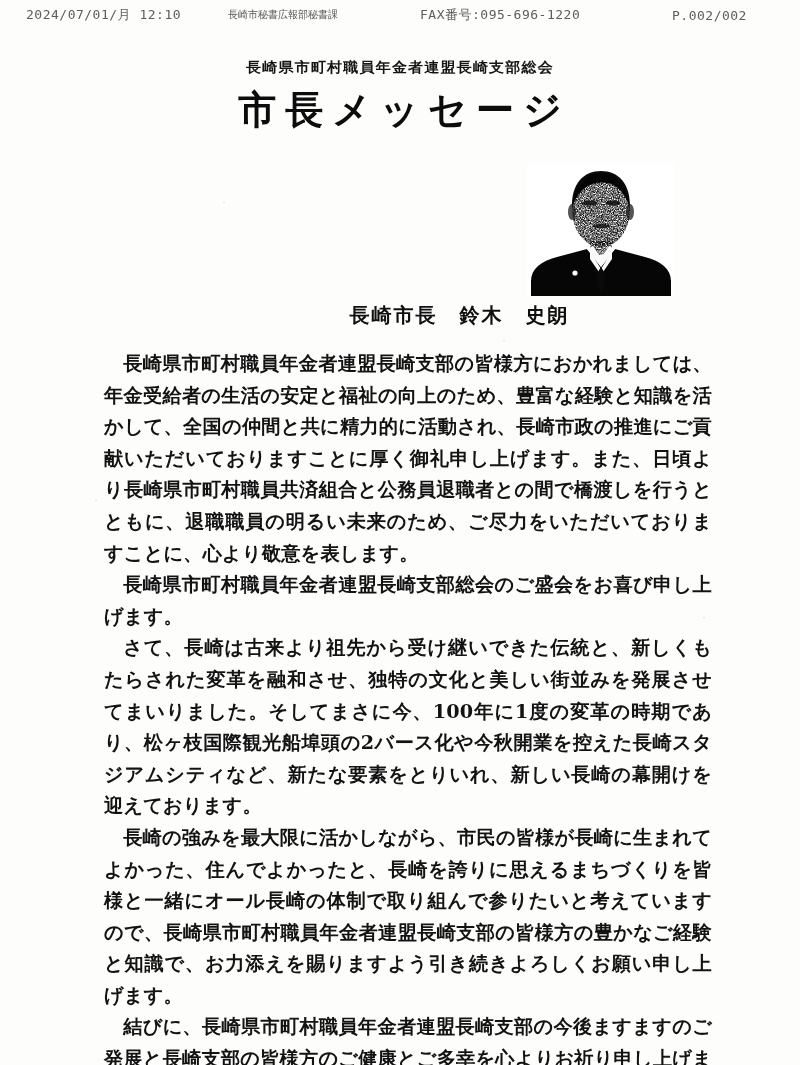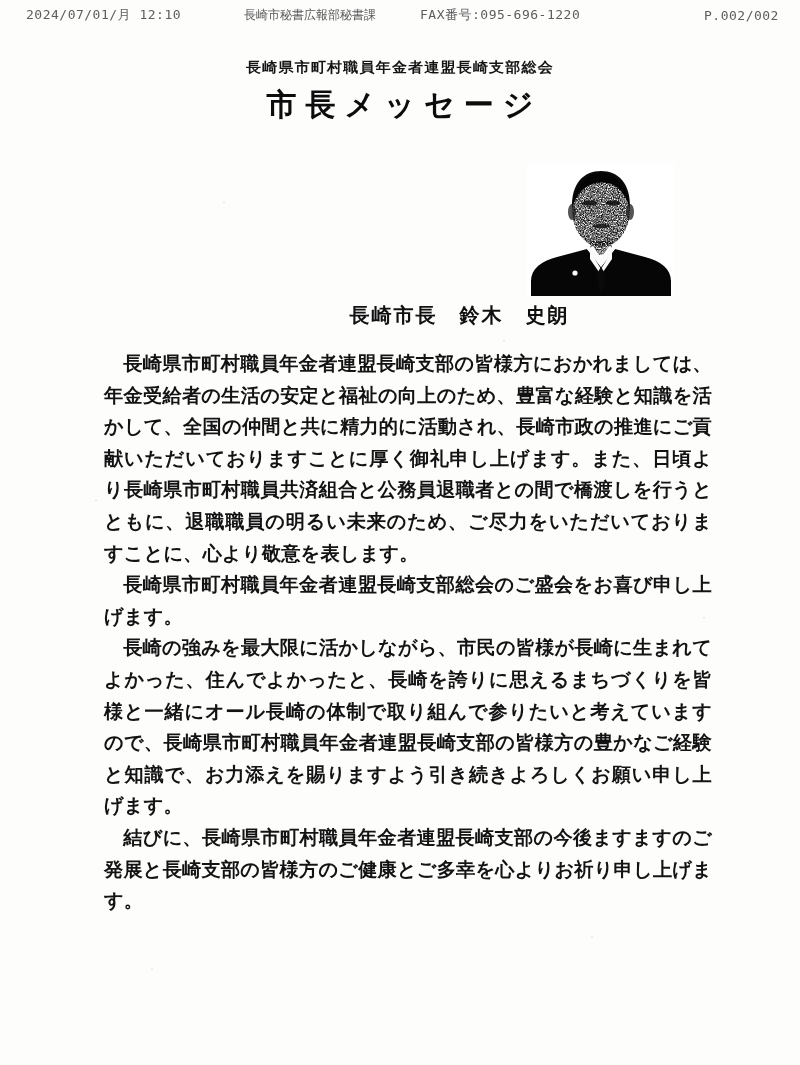--- a/index.html
+++ b/index.html
@@ -43,43 +43,42 @@
     font-family:"DejaVu Sans Mono","Liberation Mono",monospace;
     font-size:13px;
     letter-spacing:.5px;
     color:#5d5d5d;
     white-space:nowrap;
   }
   #fax-header .hdr-date{position:absolute;left:26px;}
   #fax-header .hdr-sender{
     position:absolute;left:228px;
     font-family:"DejaVu Sans","Liberation Sans",sans-serif;
-    font-size:12px;letter-spacing:0;
+    font-size:10px;letter-spacing:0;
     color:#5a5a5a;
     transform:scaleY(1.05);
-    margin-left:16px;
   }
   #fax-header .hdr-fax{position:absolute;left:420px;}
-  #fax-header .hdr-page{position:absolute;left:672px;margin-left:32px;}
+  #fax-header .hdr-page{position:absolute;left:672px;}
 
   
   #title-block{
     position:absolute;top:58px;left:0;right:0;
     text-align:center;
   }
   #org-name{
     font-size:15px;
     letter-spacing:1.2px;
     font-weight:700;
     color:#151515;
     margin:0 0 8px 0;
     transform:scaleY(.94);
   }
   #doc-title{
-    font-size:30px;
+    font-size:38px;
     letter-spacing:9px;
     font-weight:700;
     color:#0c0c0c;
     margin:0;
     padding-left:9px;
     transform:scaleY(1.02);
   }
 
   
   #portrait{
@@ -178,18 +177,19 @@
 
       <circle cx="48" cy="110" r="2.6" fill="#fafafa"></circle>
     </svg>
   </div>
 
   <div id="signature">長崎市長　鈴木　史朗</div>
 
   <div id="body-text">
     <p>長崎県市町村職員年金者連盟長崎支部の皆様方におかれましては、年金受給者の生活の安定と福祉の向上のため、豊富な経験と知識を活かして、全国の仲間と共に精力的に活動され、長崎市政の推進にご貢献いただいておりますことに厚く御礼申し上げます。また、日頃より長崎県市町村職員共済組合と公務員退職者との間で橋渡しを行うとともに、退職職員の明るい未来のため、ご尽力をいただいておりますことに、心より敬意を表します。</p>
     <p>長崎県市町村職員年金者連盟長崎支部総会のご盛会をお喜び申し上げます。</p>
+    <p>さて、長崎は古来より祖先から受け継いできた伝統と、新しくもたらされた変革を融和させ、独特の文化と美しい街並みを発展させてまいりました。そしてまさに今、100年に1度の変革の時期であり、松ヶ枝国際観光船埠頭の2バース化や今秋開業を控えた長崎スタジアムシティなど、新たな要素をとりいれ、新しい長崎の幕開けを迎えております。</p>
     <p>長崎の強みを最大限に活かしながら、市民の皆様が長崎に生まれてよかった、住んでよかったと、長崎を誇りに思えるまちづくりを皆様と一緒にオール長崎の体制で取り組んで参りたいと考えていますので、長崎県市町村職員年金者連盟長崎支部の皆様方の豊かなご経験と知識で、お力添えを賜りますよう引き続きよろしくお願い申し上げます。</p>
     <p>結びに、長崎県市町村職員年金者連盟長崎支部の今後ますますのご発展と長崎支部の皆様方のご健康とご多幸を心よりお祈り申し上げます。</p>
   </div>
 
   <div id="speckle"></div>
 </div>
 
 </body></html>

